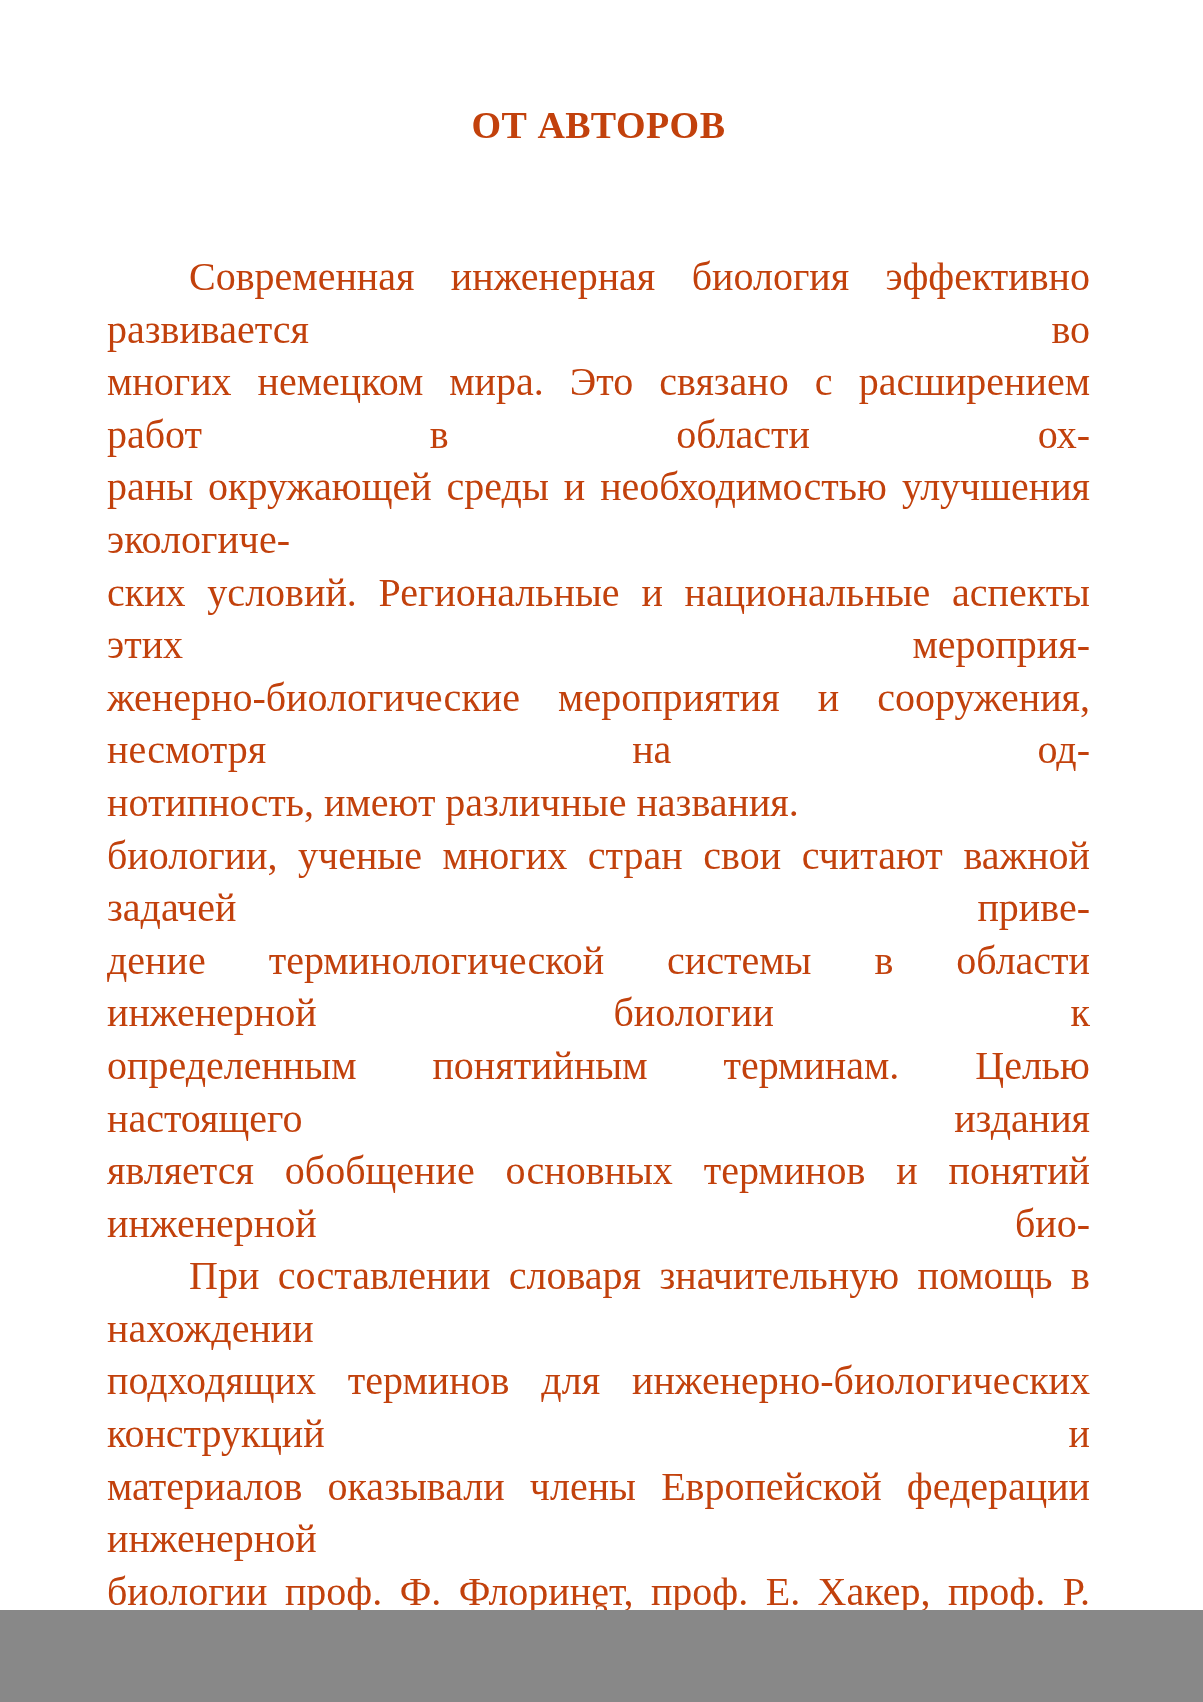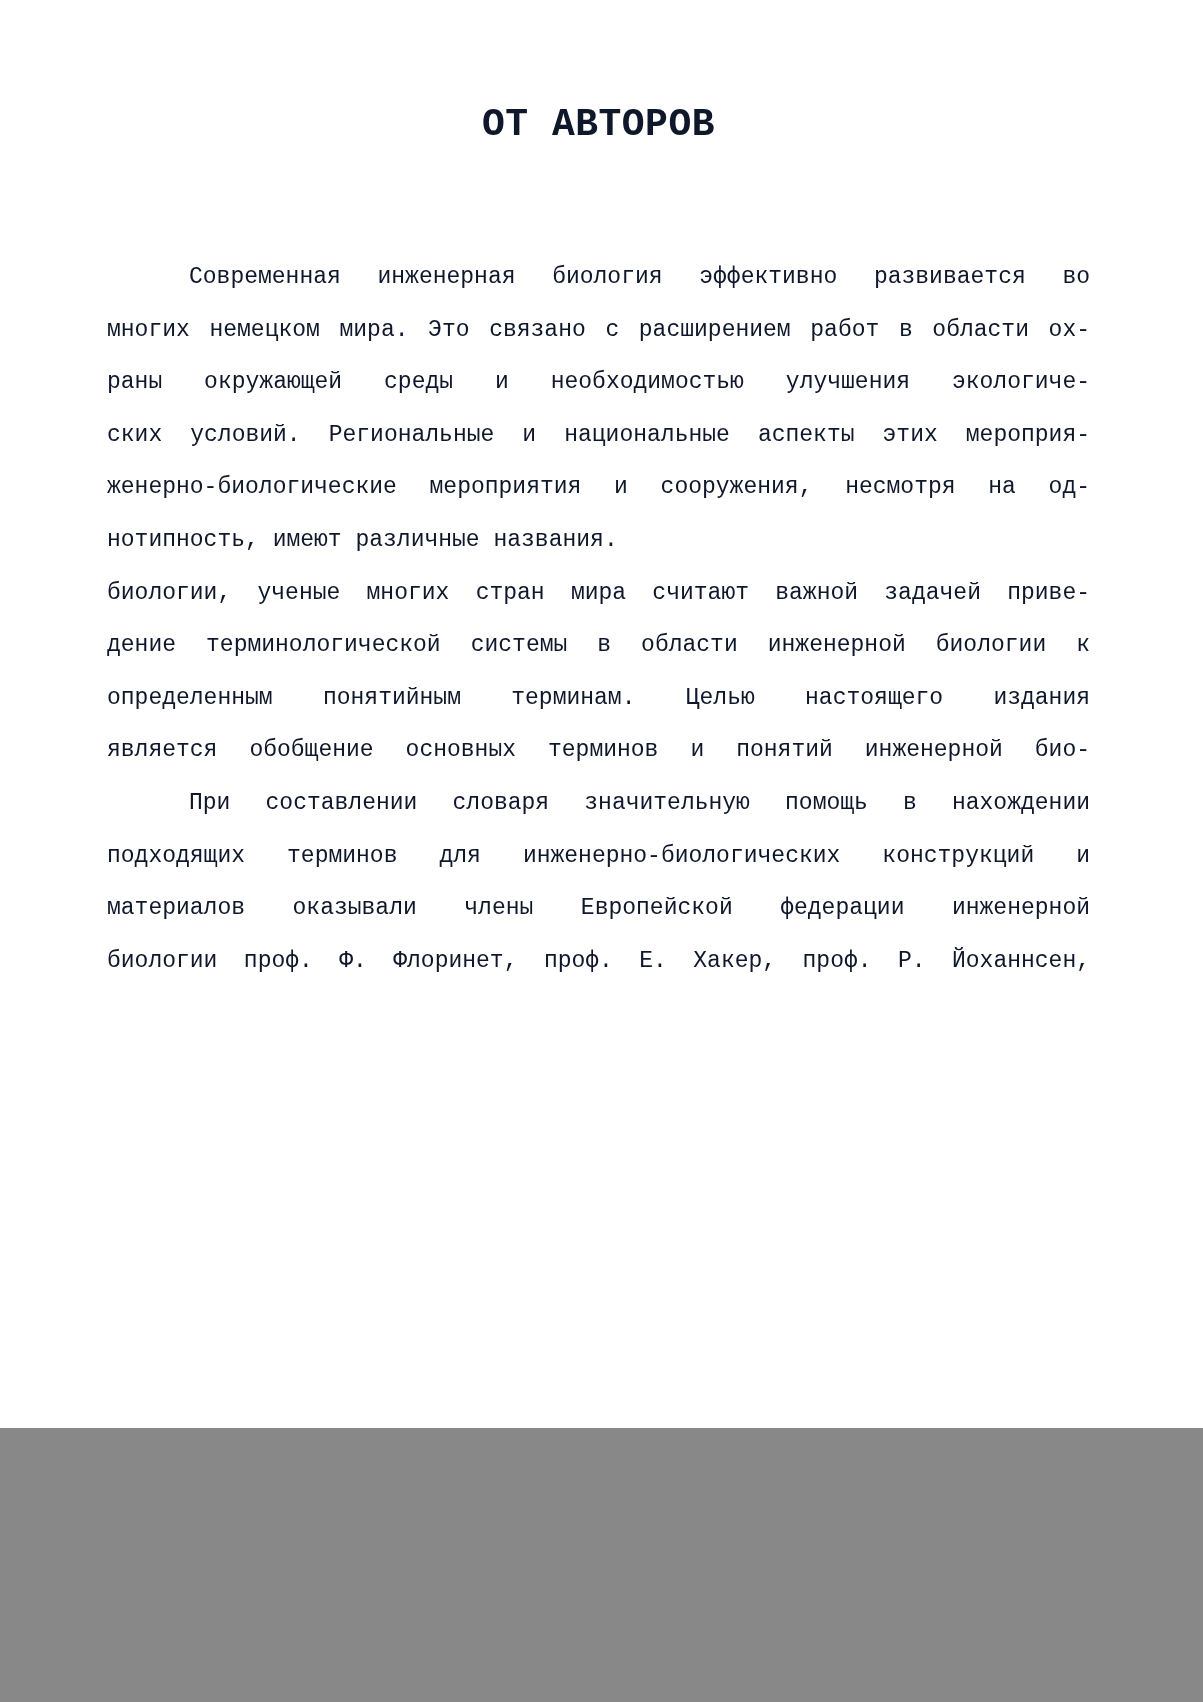--- a/index.html
+++ b/index.html
@@ -1,23 +1,23 @@
 <!DOCTYPE html>
 <html><head>
 <meta charset="utf-8">
 <style>
   html, body { margin: 0; padding: 0; background: #888; }
   .page {
     position: relative;
     width: 1203px;
-    height: 1428px;
+    height: 1610px;
     margin: 0 auto;
     background: #ffffff;
-    color: #0f172a;
-    font-family: Liberation Mono, monospace;
+    color: #c2410c;
+    font-family: Liberation Serif, serif;
     overflow: hidden;
   }
   .title {
     position: absolute;
     top: 106px;
     left: 107px;
     width: 983px;
     margin: 0;
     font-size: 38px;
     font-weight: bold;
@@ -26,21 +26,21 @@
     letter-spacing: 0.5px;
   }
   .text-block {
     position: absolute;
     top: 251px;
     left: 107px;
     width: 983px;
   }
   .paragraph { margin: 0; }
   .line {
-    font-size: 23px;
+    font-size: 40px;
     line-height: 52.6px;
     text-align: justify;
     text-align-last: justify;
     white-space: normal;
   }
   .line.first { text-indent: 82px; }
   .line.endline { text-align-last: left; }
   .page-number {
     position: absolute;
     top: 1600px;
@@ -60,21 +60,21 @@
   <div class="text-block">
       <div class="paragraph">
         <div class="line first">Современная инженерная биология эффективно развивается во</div>
         <div class="line">многих немецком мира. Это связано с расширением работ в области ох-</div>
         <div class="line">раны окружающей среды и необходимостью улучшения экологиче-</div>
         <div class="line">ских условий. Региональные и национальные аспекты этих мероприя-</div>
         <div class="line">женерно-биологические мероприятия и сооружения, несмотря на од-</div>
         <div class="line endline">нотипность, имеют различные названия.</div>
       </div>
       <div class="paragraph">
-        <div class="line">биологии, ученые многих стран мира считают важной задачей приве-</div>
+        <div class="line">биологии, ученые многих стран свои считают важной задачей приве-</div>
         <div class="line">дение терминологической системы в области инженерной биологии к</div>
         <div class="line">определенным понятийным терминам. Целью настоящего издания</div>
         <div class="line">является обобщение основных терминов и понятий инженерной био-</div>
       </div>
       <div class="paragraph">
         <div class="line first">При составлении словаря значительную помощь в нахождении</div>
         <div class="line">подходящих терминов для инженерно-биологических конструкций и</div>
         <div class="line">материалов оказывали члены Европейской федерации инженерной</div>
         <div class="line">биологии проф. Ф. Флоринет, проф. Е. Хакер, проф. Р. Йоханнсен,</div>
       </div>

